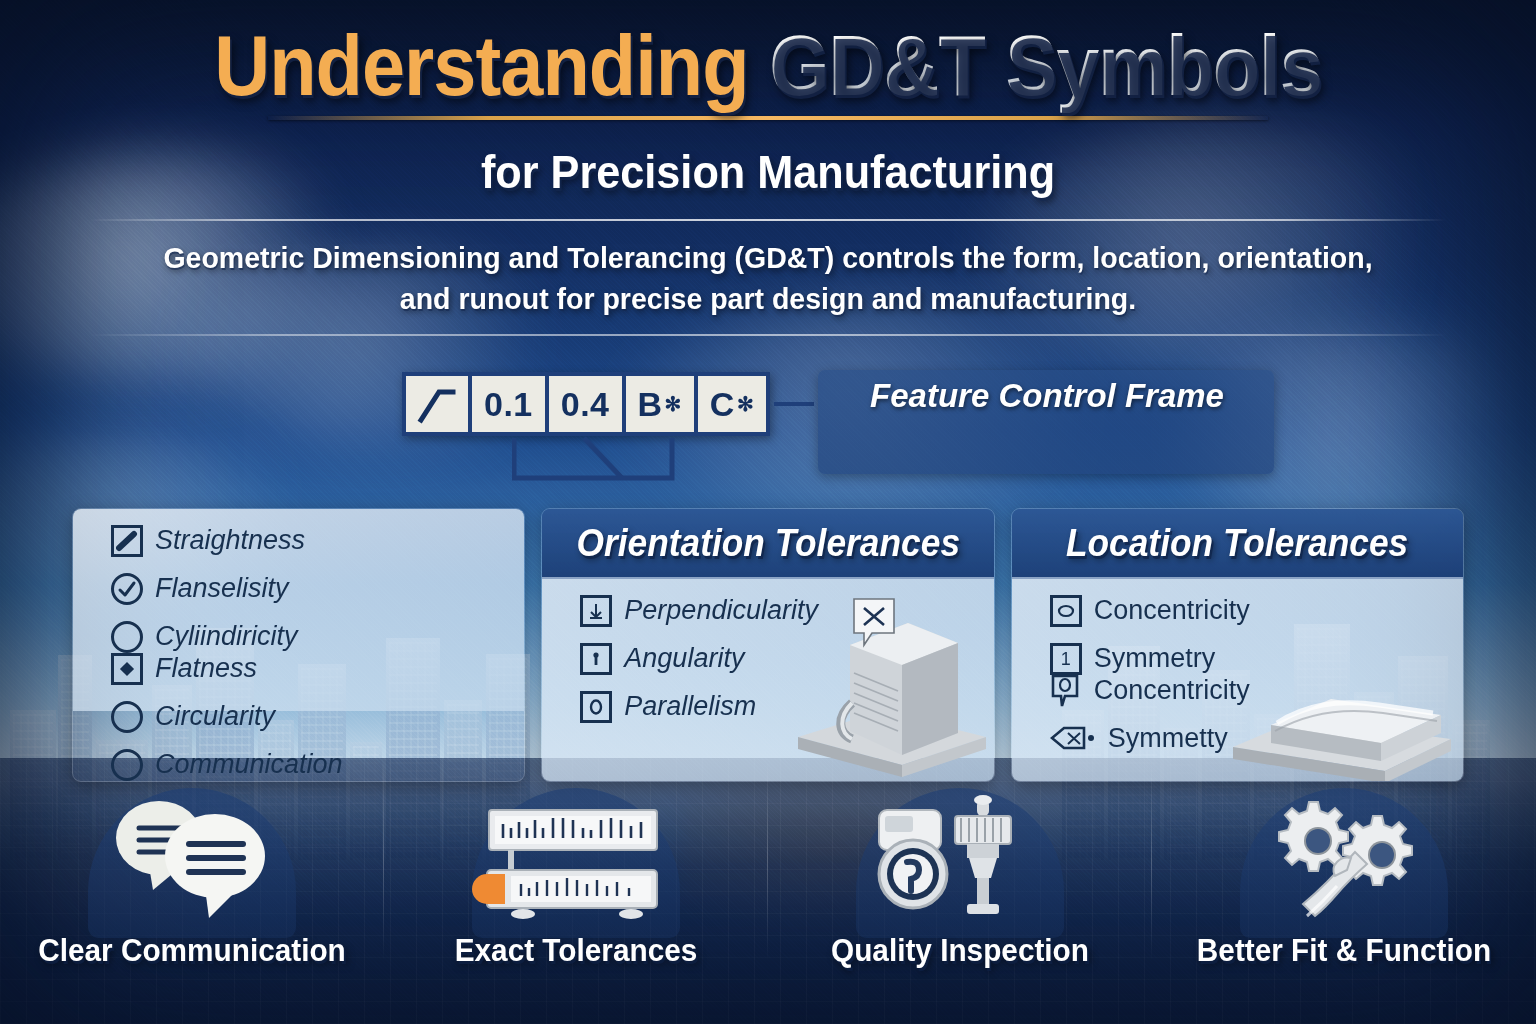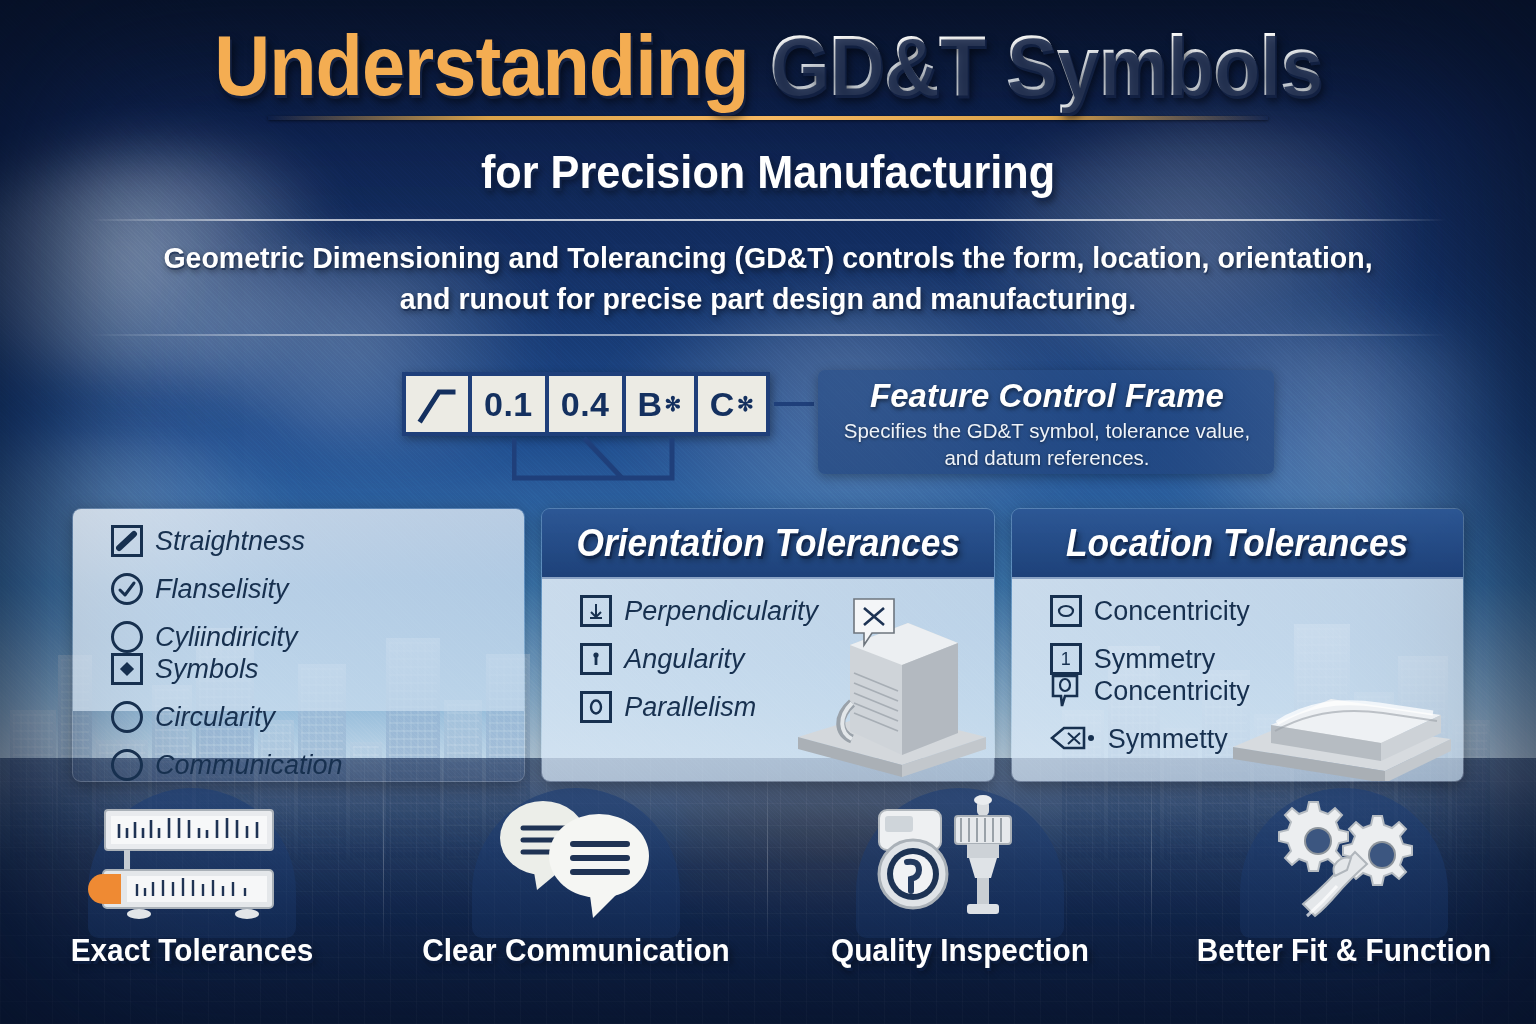--- a/index.html
+++ b/index.html
@@ -182,21 +182,21 @@
     text-shadow:2px 3px 0 rgba(15,35,72,.75), 3px 4px 7px rgba(0,0,0,.45);
   }
   .card-body {
     height:202px;
     background:linear-gradient(170deg, rgba(238,244,250,.80) 0%, rgba(222,234,246,.74) 45%, rgba(200,220,238,.70) 100%);
     padding:16px 18px 0 18px;
     position:relative;
   }
   .tol-grid { display:flex; flex-wrap:wrap; }
   .tol-col { display:flex; flex-direction:column; gap:16px; }
-  .tol-item { display:flex; align-items:center; gap:12px;padding-left:20px; }
+  .tol-item { display:flex; gap:12px;padding-left:20px; }
   .tol-label {
     font-size:27px; color:#17304f; font-weight:500; white-space:nowrap;
   }
   .card-form .tol-label, .card-orient .tol-label { font-style:italic; }
   .sym {
     width:32px; height:32px; flex:0 0 32px;
     display:flex; align-items:center; justify-content:center;
   }
   .sym-box { border:3px solid #17304f; }
   .sym-circle { border:3px solid #17304f; border-radius:50%; }
@@ -305,24 +305,20 @@
     <path d="M2 2 L2 42 L160 42 L160 2" fill="none" stroke="#1f3f7a" stroke-width="5"></path>
     <path d="M72 2 L110 42" fill="none" stroke="#1f3f7a" stroke-width="5"></path>
   </svg>
   <svg style="position:absolute;left:372px;top:28px;" width="40" height="8">
     <line x1="0" y1="4" x2="40" y2="4" stroke="#1f3f7a" stroke-width="4"></line>
   </svg>
 </div>
 
 <div class="callout">
   <div class="callout-title">Feature Control Frame</div>
-  <div class="callout-desc">
-    <div>Specifies the GD&amp;T symbol, tolerance value,</div>
-    <div>and datum references.</div>
-  </div>
 </div>
 
 <div class="cards">
 
   <div class="card card-form">
     <div class="card-body">
       <div class="tol-grid">
         <div class="tol-col" style="width:232px;">
           <div class="tol-item">
             <span class="sym sym-box">
@@ -345,21 +341,21 @@
             <span class="tol-label">Cyliindiricity</span>
           </div>
         </div>
         <div class="tol-col">
           <div class="tol-item">
             <span class="sym sym-box">
               <svg width="18" height="18" viewBox="0 0 18 18">
                   <rect x="4" y="4" width="10" height="10" transform="rotate(45 9 9)" fill="#17304f"></rect>
                 </svg>
             </span>
-            <span class="tol-label">Symbols</span>
+            <span class="tol-label">Flatness</span>
           </div>
           <div class="tol-item">
             <span class="sym sym-circle"></span>
             <span class="tol-label">Circularity</span>
           </div>
           <div class="tol-item">
             <span class="sym sym-circle"></span>
             <span class="tol-label">Communication</span>
           </div>
         </div>
@@ -490,20 +486,46 @@
     </div>
   </div>
 </div>
 
 <div class="benefits">
 
   <div class="benefit">
     <div class="benefit-arc"></div>
     <div class="benefit-ico">
       <svg width="210" height="150" viewBox="0 0 210 150">
+        <g filter="">
+          <ellipse cx="72" cy="52" rx="43" ry="37" fill="#eceee9"></ellipse>
+          <polygon points="62,80 66,104 90,84" fill="#eceee9"></polygon>
+          <g stroke="#1f3354" stroke-width="5" stroke-linecap="round">
+            <line x1="52" y1="42" x2="94" y2="42"></line>
+            <line x1="52" y1="54" x2="94" y2="54"></line>
+            <line x1="52" y1="66" x2="94" y2="66"></line>
+          </g>
+          <ellipse cx="128" cy="70" rx="50" ry="42" fill="#f5f6f3"></ellipse>
+          <polygon points="118,102 122,132 148,106" fill="#f5f6f3"></polygon>
+          <g stroke="#1f3354" stroke-width="6" stroke-linecap="round">
+            <line x1="102" y1="58" x2="156" y2="58"></line>
+            <line x1="102" y1="72" x2="156" y2="72"></line>
+            <line x1="102" y1="86" x2="156" y2="86"></line>
+          </g>
+        </g>
+      </svg>
+    </div>
+    <div class="benefit-label">Clear Communication</div>
+    <div class="divider-v"></div>
+  </div>
+
+  <div class="benefit">
+    <div class="benefit-arc"></div>
+    <div class="benefit-ico">
+      <svg width="210" height="150" viewBox="0 0 210 150">
 
         <rect x="18" y="24" width="168" height="40" rx="3" fill="#e9ebee" stroke="#aab1b8" stroke-width="2"></rect>
         <rect x="24" y="30" width="156" height="28" fill="#f7f8f9"></rect>
         <g stroke="#1f3354" stroke-width="2.6">
           <line x1="32" y1="38" x2="32" y2="52"></line>
             <line x1="40" y1="42" x2="40" y2="52"></line>
           <line x1="48" y1="36" x2="48" y2="52"></line>
             <line x1="56" y1="42" x2="56" y2="52"></line>
           <line x1="64" y1="34" x2="64" y2="52"></line>
             <line x1="72" y1="42" x2="72" y2="52"></line>
@@ -544,46 +566,20 @@
       </svg>
     </div>
     <div class="benefit-label">Exact Tolerances</div>
     <div class="divider-v"></div>
   </div>
 
   <div class="benefit">
     <div class="benefit-arc"></div>
     <div class="benefit-ico">
       <svg width="210" height="150" viewBox="0 0 210 150">
-        <g filter="">
-          <ellipse cx="72" cy="52" rx="43" ry="37" fill="#eceee9"></ellipse>
-          <polygon points="62,80 66,104 90,84" fill="#eceee9"></polygon>
-          <g stroke="#1f3354" stroke-width="5" stroke-linecap="round">
-            <line x1="52" y1="42" x2="94" y2="42"></line>
-            <line x1="52" y1="54" x2="94" y2="54"></line>
-            <line x1="52" y1="66" x2="94" y2="66"></line>
-          </g>
-          <ellipse cx="128" cy="70" rx="50" ry="42" fill="#f5f6f3"></ellipse>
-          <polygon points="118,102 122,132 148,106" fill="#f5f6f3"></polygon>
-          <g stroke="#1f3354" stroke-width="6" stroke-linecap="round">
-            <line x1="102" y1="58" x2="156" y2="58"></line>
-            <line x1="102" y1="72" x2="156" y2="72"></line>
-            <line x1="102" y1="86" x2="156" y2="86"></line>
-          </g>
-        </g>
-      </svg>
-    </div>
-    <div class="benefit-label">Clear Communication</div>
-    <div class="divider-v"></div>
-  </div>
-
-  <div class="benefit">
-    <div class="benefit-arc"></div>
-    <div class="benefit-ico">
-      <svg width="210" height="150" viewBox="0 0 210 150">
 
         <rect x="24" y="24" width="62" height="40" rx="8" fill="#eef0f2" stroke="#b2b8be" stroke-width="2"></rect>
         <rect x="30" y="30" width="28" height="16" rx="3" fill="#cfd5da"></rect>
         <circle cx="58" cy="88" r="34" fill="#dfe3e7" stroke="#aab1b8" stroke-width="3"></circle>
         <circle cx="58" cy="88" r="26" fill="#1d3354"></circle>
         <circle cx="58" cy="88" r="20" fill="#f0f2f4"></circle>
         <path d="M52 76 q12 -2 12 8 q0 7 -8 9 l0 12" fill="none" stroke="#233a5e" stroke-width="6" stroke-linecap="round"></path>
 
         <rect x="122" y="14" width="12" height="16" rx="5" fill="#d8dce0"></rect>
         <ellipse cx="128" cy="14" rx="9" ry="5" fill="#e9ecef"></ellipse>

